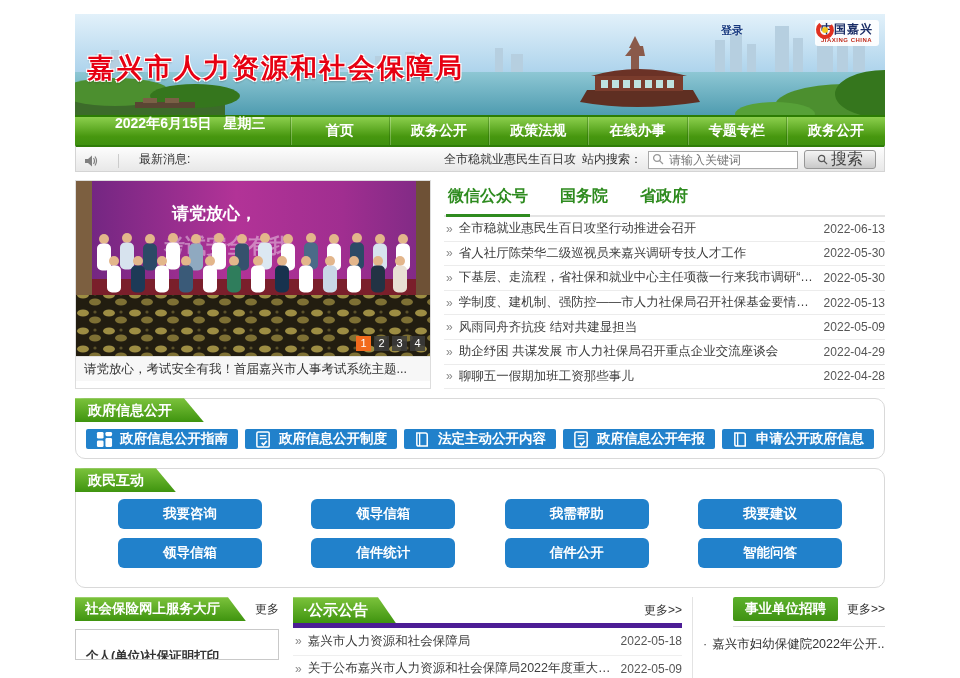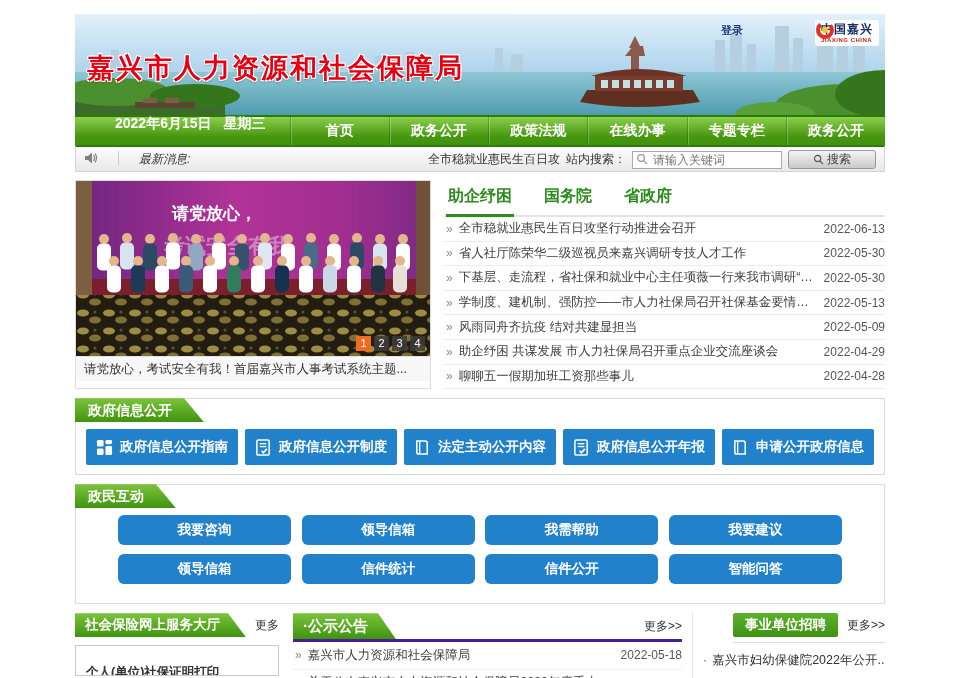--- a/index.html
+++ b/index.html
@@ -27,33 +27,33 @@
   .nav-date { display:flex; align-items:center; gap:12px; padding:0 24px 14px 40px;
     font-size:14px; font-weight:bold; white-space:nowrap; }
   .nav-items { flex:1; display:flex; }
   .nav-item { flex:1; display:flex; align-items:center; justify-content:center;
     font-size:14px; font-weight:bold; cursor:pointer; border-left:1px solid rgba(30,90,0,.35);
     box-shadow:inset 1px 0 0 rgba(255,255,255,.25); white-space:nowrap; }
 
   
   .ticker { height:27px; display:flex; align-items:center; padding:0 8px;
     background:linear-gradient(#fdfdfd,#e8e8e8); border:1px solid #d4d4d4; border-top:2px solid #2f7d08; }
-  .ticker-left { display:flex; align-items:flex-start; gap:20px;font-style:italic; }
+  .ticker-left { display:flex; align-items:flex-end; gap:20px; }
   .v-div { width:1px; height:14px; background:#ccc; }
   .ticker-label { font-size:12px; color:#333; }
   .ticker-right { margin-left:auto; display:flex; align-items:center; gap:6px; }
   .hot-search { font-size:12px; color:#333; cursor:pointer; }
   .site-search-label { font-size:12px; color:#333; }
   .search-wrap { position:relative; }
   .search-wrap input { width:150px; height:18px; border:1px solid #aaa; font-size:12px;
     padding:0 16px 0 20px; color:#a21caf; background:#fff; }
   .mag { position:absolute; left:4px; top:3px; }
-  .search-btn { display:flex; align-items:center; gap:3px; height:19px; padding:0 24px;
+  .search-btn { display:flex; align-items:center; gap:3px; height:19px; padding:0 12px;
     background:linear-gradient(#f4f4f4,#c9c9c9); border:1px solid #979797; border-radius:3px;
-    font-size:12px; color:#444; cursor:pointer; font-family:inherit; }
+    font-size:16px; color:#444; cursor:pointer; font-family:inherit; }
 
   
   .main-row { margin-top:8px; display:flex; gap:13px; }
   .slideshow { width:356px; border:1px solid #ddd; background:#fff; }
   .slide-img { position:relative; height:175px; overflow:hidden; cursor:pointer; }
   .slide-img svg { display:block; }
   .pager { position:absolute; right:5px; bottom:5px; display:flex; gap:3px; }
   .pager span { width:15px; height:15px; line-height:15px; text-align:center; font-size:11px;
     color:#fff; background:rgba(60,60,60,.85); cursor:pointer; }
   .pager span.active { background:#f26a1d; }
@@ -65,49 +65,49 @@
   .news-tab { font-size:16px; font-weight:bold; color:#2e8b1f; padding:4px 2px 7px; cursor:pointer; }
   .news-tab.active { border-bottom:3px solid #2e8b1f; margin-bottom:-2px; }
   .news-list { }
   .news-row { display:flex; align-items:center; height:24.6px; border-bottom:1px solid #ececec;
     font-size:12.5px; color:#3d3d3d; cursor:pointer; }
   .arr { color:#8a8a8a; font-size:12px; margin:0 6px 0 2px; flex:none; }
   .news-title { white-space:nowrap; overflow:hidden; text-overflow:ellipsis; }
   .news-date { margin-left:auto; padding-left:10px; color:#555; font-size:12px; flex:none; }
 
   
-  .sec { position:relative; margin-top:9px; border:1px solid #d9d9d9; border-radius:0; }
+  .sec { position:relative; margin-top:9px; border:1px solid #d9d9d9; border-radius:10px; }
   .sec-tab { position:absolute; top:-1px; left:-1px; height:24px; line-height:24px;
     padding:0 32px 0 13px; color:#fff; font-size:14px; font-weight:bold;
     background:linear-gradient(#7cc33c,#3f940f);
     clip-path:polygon(0 0,calc(100% - 20px) 0,100% 100%,0 100%); }
   .info-btns { display:flex; justify-content:space-between; padding:30px 10px 9px; }
-  .info-btn { width:152px; height:36px; background:#2181cb; color:#fff; border:none; border-radius:2px;
+  .info-btn { width:152px; height:20px; background:#2181cb; color:#fff; border:none; border-radius:2px;
     display:flex; align-items:center; justify-content:center; gap:7px; font-size:13.5px; font-weight:bold;
     cursor:pointer; font-family:inherit; }
   .inter-rows { padding:30px 42px 10px; }
   .inter-row { display:flex; justify-content:space-between; margin-bottom:9px; }
-  .inter-btn { width:173px; height:30px; background:#2181cb; color:#fff; border:none; border-radius:6px;
+  .inter-btn { width:144px; height:30px; background:#2181cb; color:#fff; border:none; border-radius:6px;
     font-size:13.5px; font-weight:bold; cursor:pointer; font-family:inherit; }
 
   
   .bottom-row { margin-top:9px; display:flex; }
   .col-left { width:204px; }
   .col-head { display:flex; align-items:center; justify-content:space-between; }
   .col-tab { height:24px; line-height:24px; padding:0 26px 0 10px; color:#fff; font-size:13.5px;
     font-weight:bold; background:linear-gradient(#7cc33c,#3f940f);
     clip-path:polygon(0 0,calc(100% - 18px) 0,100% 100%,0 100%); white-space:nowrap; }
   .more-link { font-size:12px; color:#333; cursor:pointer; white-space:nowrap; }
   .svc-item { margin-top:8px; border:1px solid #c9c9c9; height:31px; line-height:29px;
     padding:12px 10px; font-size:12.5px; font-weight:bold; color:#333; cursor:pointer;
     white-space:nowrap; overflow:hidden; background:#fff; }
 
   .col-mid { flex:1; min-width:0; margin:0 10px; padding:0 10px 0 4px; border-right:1px solid #e3e3e3; }
   .mid-head { display:flex; align-items:center; justify-content:space-between;
-    border-bottom:3px solid #4c1d95; }
+    border-bottom:5px solid #4c1d95; }
   .mid-tab { height:26px; line-height:26px; padding:0 28px 0 10px; color:#fff; font-size:15px;
     font-weight:bold; background:linear-gradient(#7cc33c,#3f940f);
     clip-path:polygon(0 0,calc(100% - 18px) 0,100% 100%,0 100%); }
   .ann-row { display:flex; align-items:center; height:27.5px; border-bottom:1px solid #efefef;
     font-size:12.5px; color:#3d3d3d; cursor:pointer; }
 
   .col-right { width:182px; }
   .rec-head { display:flex; align-items:center; justify-content:space-between;
     border-bottom:1px solid #ddd; padding-bottom:5px;margin-left:30px; }
   .rec-tab { background:linear-gradient(#5cb12c,#3f9212); color:#fff; font-size:13.5px; font-weight:bold;
@@ -312,21 +312,21 @@
           <span>2</span>
           <span>3</span>
           <span>4</span>
         </div>
       </div>
       <div class="slide-caption">请党放心，考试安全有我！首届嘉兴市人事考试系统主题...</div>
     </div>
 
     <div class="news-panel">
       <div class="news-tabs">
-        <div class="news-tab active">助企纾困</div>
+        <div class="news-tab active">微信公众号</div>
         <div class="news-tab">国务院</div>
         <div class="news-tab">省政府</div>
       </div>
       <div class="news-list">
         <div class="news-row">
           <span class="arr">»</span>
           <span class="news-title">全市稳就业惠民生百日攻坚行动推进会召开</span>
           <span class="news-date">2022-06-13</span>
         </div>
         <div class="news-row">

